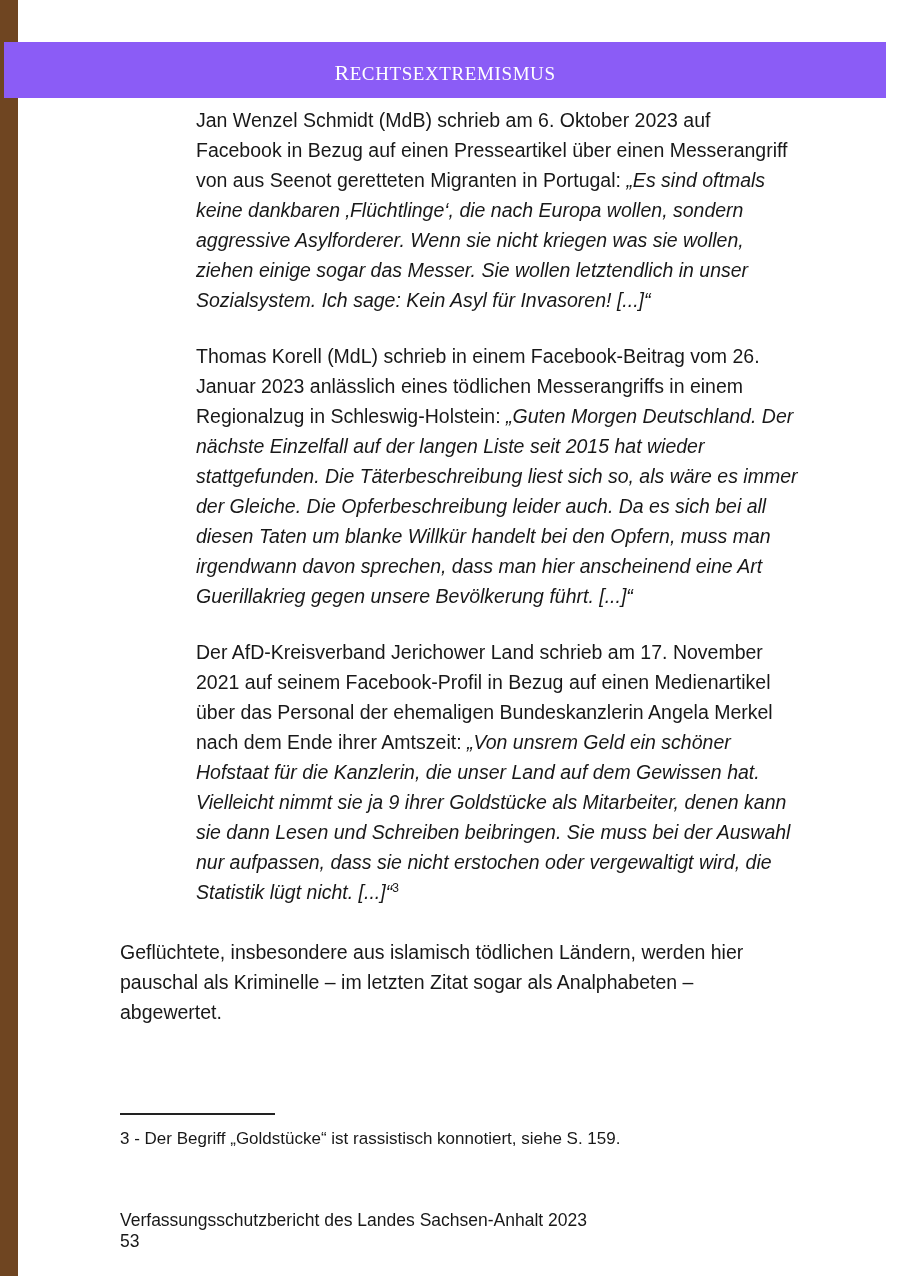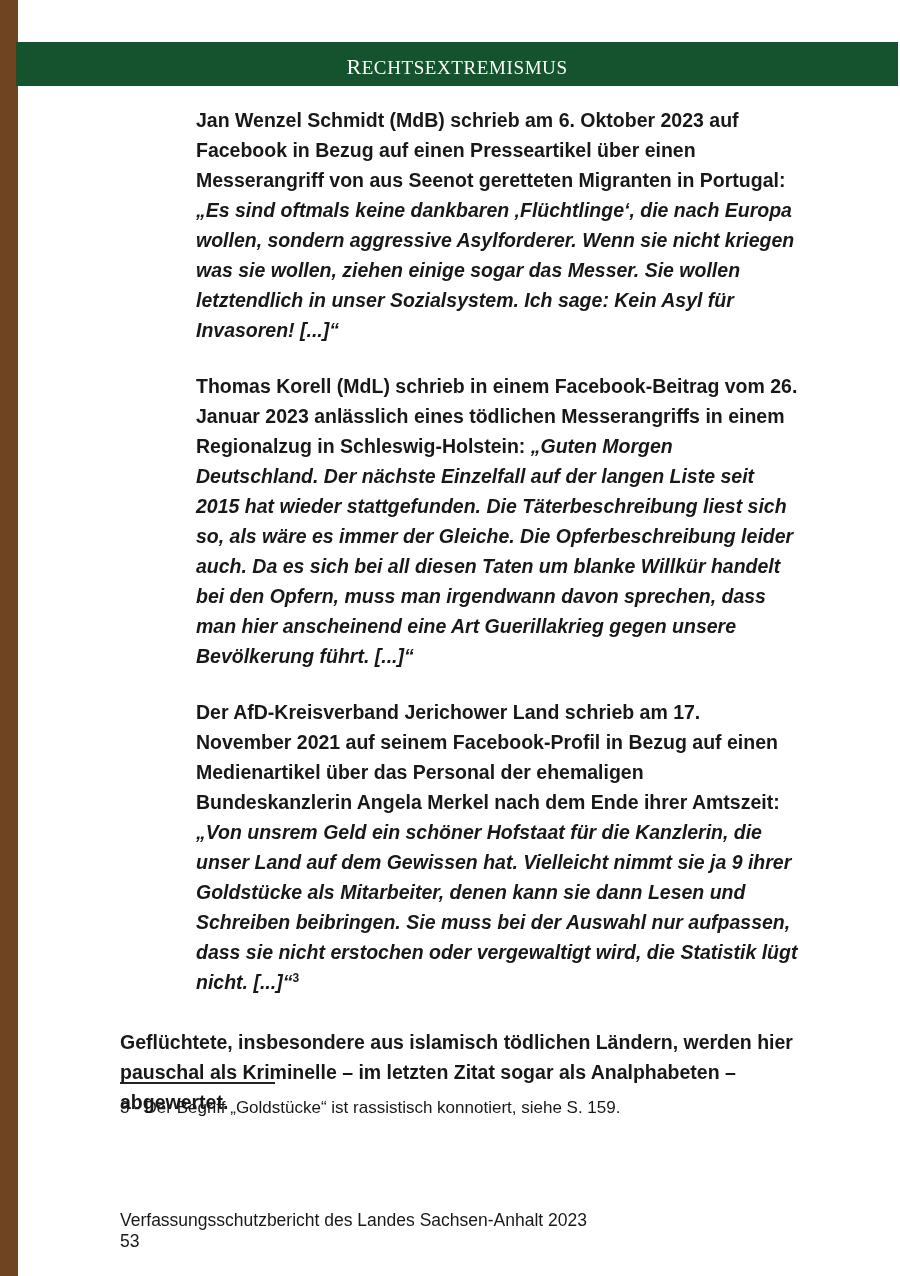--- a/index.html
+++ b/index.html
@@ -29,25 +29,25 @@
     left: 0;
     top: 0;
     width: 18px;
     height: 1276px;
     background: #6f4521;
   }
 
   
   .header-band {
     position: absolute;
-    left: 16px;
+    left: 4px;
     top: 42px;
     width: 882px;
-    height: 44px;
-    background: #14532d;
+    height: 56px;
+    background: #8b5cf6;
     color: #ffffff;
     display: flex;
     align-items: center;
     justify-content: center;
   }
   .header-title {
     font-family: "Liberation Serif", serif;
     font-size: 27px;
     letter-spacing: 0.6px;
     font-variant: small-caps;
@@ -66,21 +66,20 @@
     top: 105px;
     width: 680px;
   }
 
   p.para {
     margin: 0 0 26px 0;
     font-size: 19.5px;
     line-height: 30px;
     color: #181818;
     text-align: left;
-    font-weight: bold;
   }
   p.para.indent {
     margin-left: 76px;
     width: 604px;
   }
   p.para.last {
     margin-bottom: 30px;
   }
 
   .quote {
@@ -90,21 +89,21 @@
   sup.fn {
     font-size: 12px;
     vertical-align: super;
     line-height: 0;
   }
 
   
   .footnote-wrap {
     position: absolute;
     left: 120px;
-    top: 1082px;
+    top: 1113px;
     width: 700px;
   }
   .footnote-rule {
     width: 155px;
     height: 1.5px;
     background: #222222;
     margin-bottom: 12px;
   }
   .footnote-text {
     font-size: 17px;

